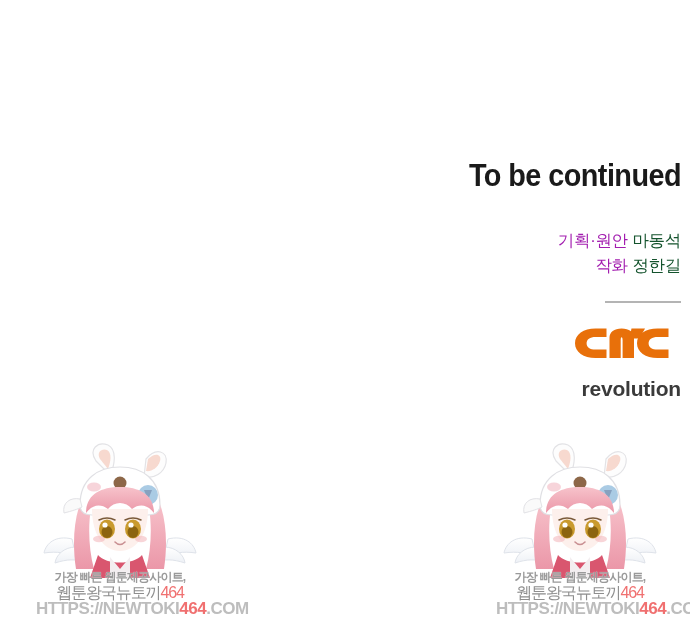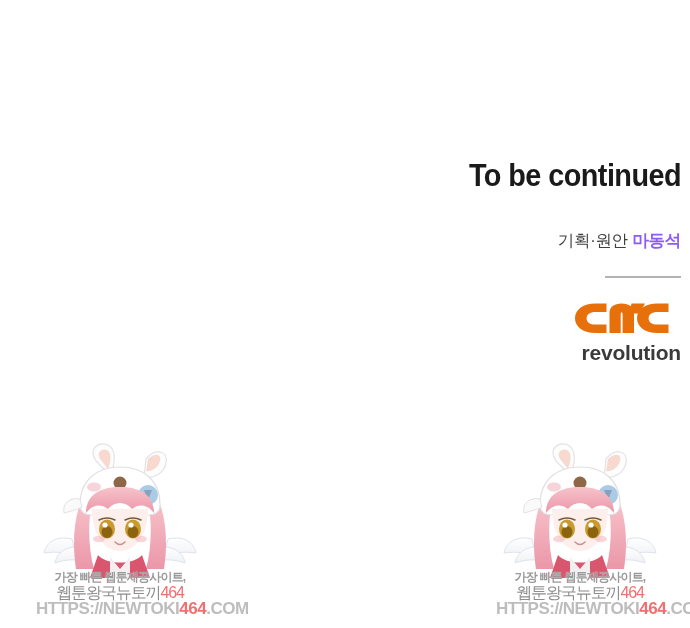--- a/index.html
+++ b/index.html
@@ -47,26 +47,26 @@
     margin-top: 37px;
   }
   .credit-line {
     font-size: 16.5px;
     line-height: 25px;
     white-space: nowrap;
     color: #555555;
   }
   .credit-role {
     font-weight: 400;
-    color: #404040;
+    color: #a21caf;
     letter-spacing: -0.3px;
   }
   .credit-name {
-    font-weight: 700;
-    color: #8b5cf6;
+    font-weight: 400;
+    color: #14532d;
     letter-spacing: -0.3px;
   }
 
   .divider {
     margin-top: 23px;
     margin-left: auto;
     width: 76px;
     height: 2px;
     background: #b4b4b4;
   }
@@ -78,21 +78,21 @@
     text-align: right;
     position: relative;
     z-index: 3;
   }
   .logo-mark {
     display: block;
     line-height: 0;
   }
   .logo-word {
     display: block;
-    margin-top: 4px;
+    margin-top: 15px;
     font-size: 21px;
     font-weight: 700;
     color: #3a3a3a;
     letter-spacing: -0.2px;
     line-height: 1;
     text-align: right;
   }
 
   
   .mascot-block {
@@ -162,20 +162,24 @@
     <div class="tbc">To be continued</div>
 
     <div class="credits-list">
 
       <div class="credit-line">
         <span class="credit-role">기획·원안</span>
         <span class="credit-name">마동석</span>
       </div>
 
 
+      <div class="credit-line">
+        <span class="credit-role">작화</span>
+        <span class="credit-name">정한길</span>
+      </div>
 
 
     </div>
 
     <div class="divider"></div>
 
     <div class="logo">
       <span class="logo-mark">
         <svg width="108" height="40" viewBox="0 0 108 40" aria-hidden="true">
           <g fill="#e8700a">

